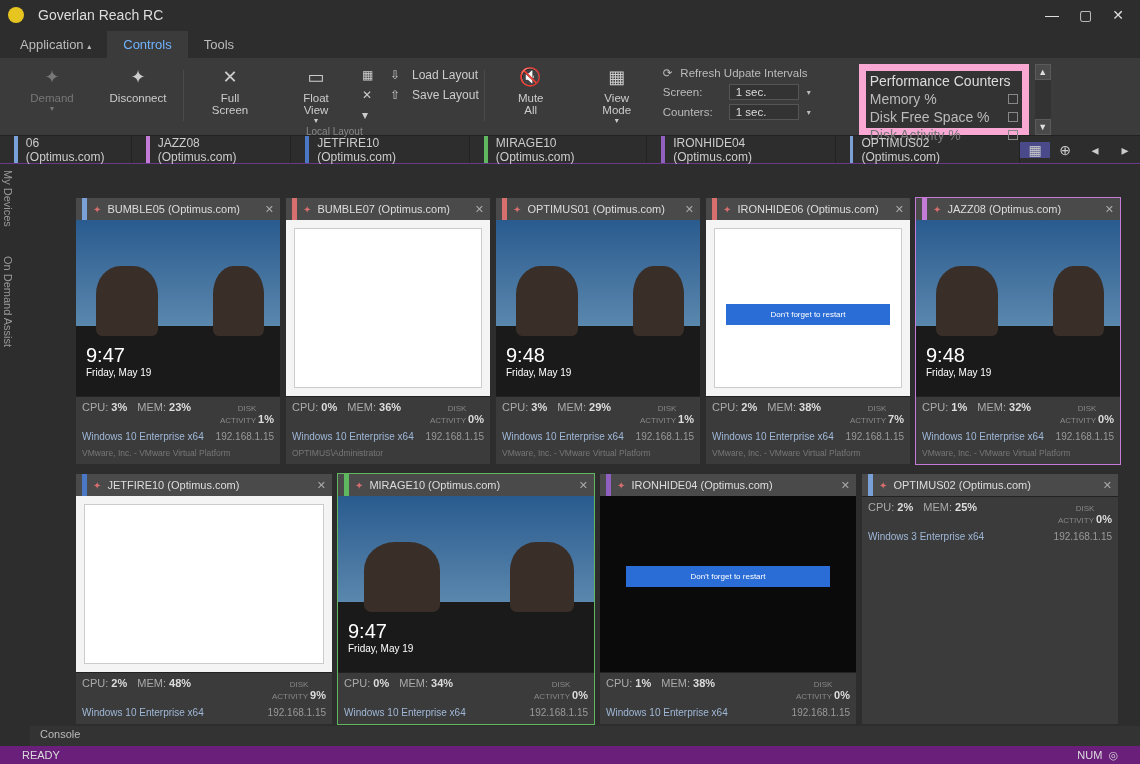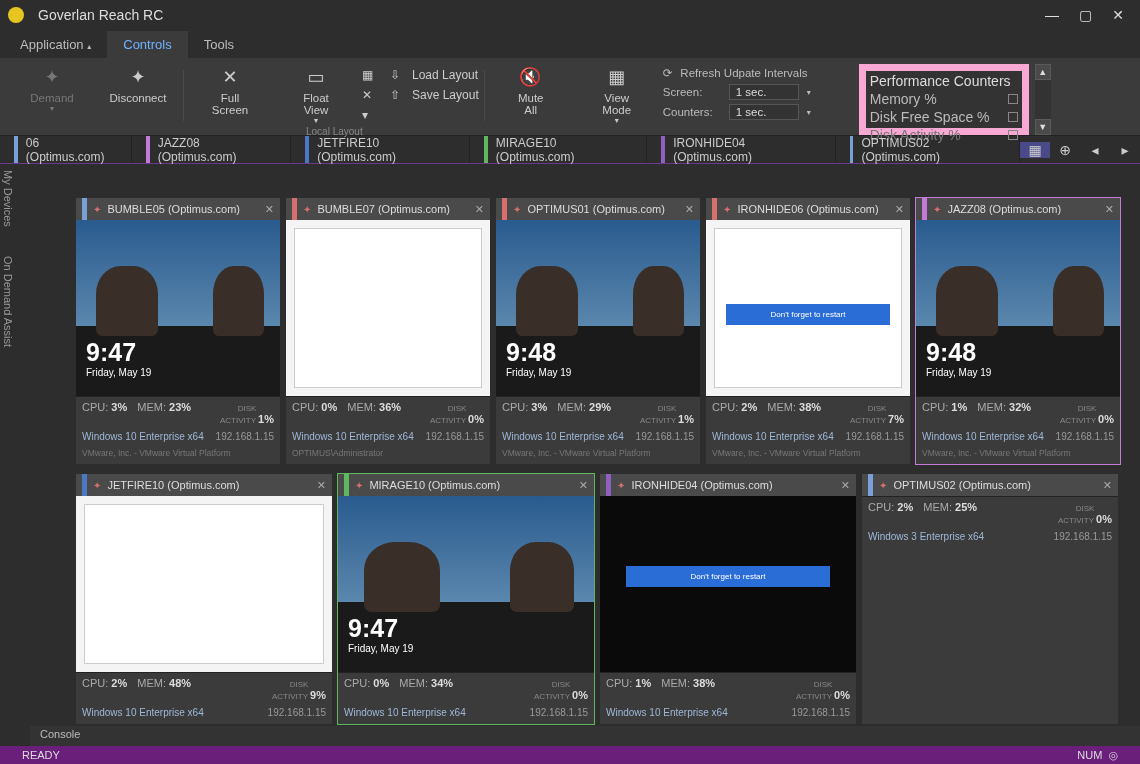--- a/index.html
+++ b/index.html
@@ -47,21 +47,21 @@
   .card { background:#3b3b3b; display:flex; flex-direction:column;}
   .chead { height:22px; display:flex; align-items:center; gap:6px; padding:0 6px; background:#4a4a4a; font-size:11px; color:#ddd;}
   .chead .colorbar{width:5px; height:100%; }
   .chead .ico{font-size:10px; color:#d76f6f;}
   .chead .x{margin-left:auto; color:#aaa; cursor:pointer;}
   .thumb { height:176px; background:#111; position:relative; overflow:hidden;}
   .sky{position:absolute;inset:0;background:linear-gradient(#2a5b8f,#5a87ad 60%,#1a1a1a 60%);}
   .rock{position:absolute;bottom:34%;left:10%;width:30%;height:40%;background:#3a2f28;border-radius:40% 40% 10% 10%;}
   .rock.r2{left:auto;right:8%;width:25%;}
   .clock{position:absolute;left:10px;bottom:18px;color:#fff;}
-  .clock .time{font-size:25px;font-weight:700;}
+  .clock .time{font-size:20px;font-weight:400;}
   .clock .date{font-size:10px;}
   .thumb.white{background:#f4f4f4;}
   .thumb.white .winmock{position:absolute;inset:8px;background:#fff;border:1px solid #ccc;}
   .thumb.win7{background:linear-gradient(#1b6fb8,#0f4e8a);}
   .thumb.win7 .logo{width:40px;height:40px;position:absolute;left:calc(50% - 20px);top:calc(50% - 30px);
     background:conic-gradient(#e74 0 25%,#7c4 0 50%,#4af 0 75%,#fc4 0);border-radius:8px;}
   .thumb.black{background:#0a0a0a;}
   .thumb .banner{position:absolute;left:10%;right:10%;top:40%;background:#2b6dd6;color:#fff;font-size:8px;padding:6px;text-align:center;}
   .stats { padding:4px 6px; font-size:11px; color:#ddd; display:flex; gap:10px; align-items:baseline; border-top:1px solid #222;}
   .stats .lab{color:#aaa;}

